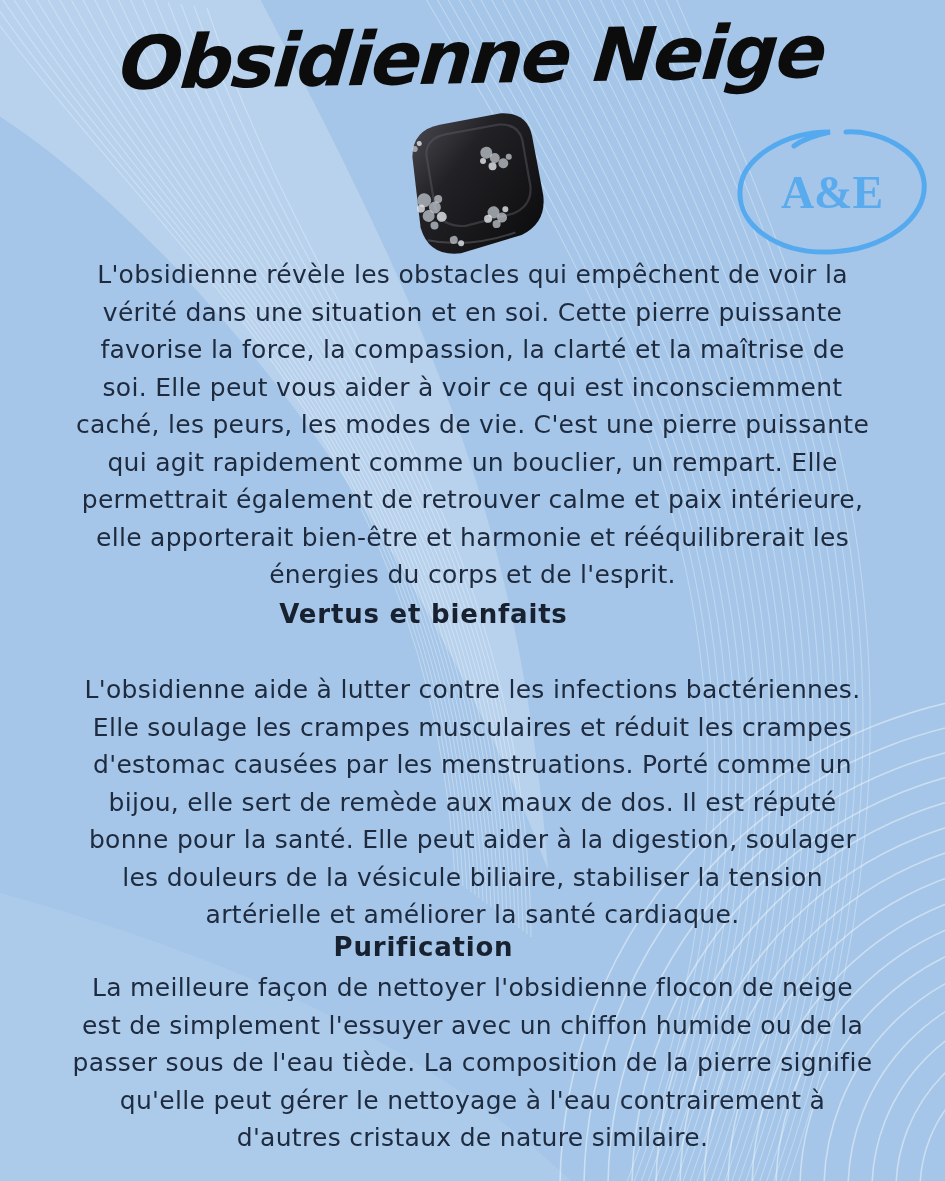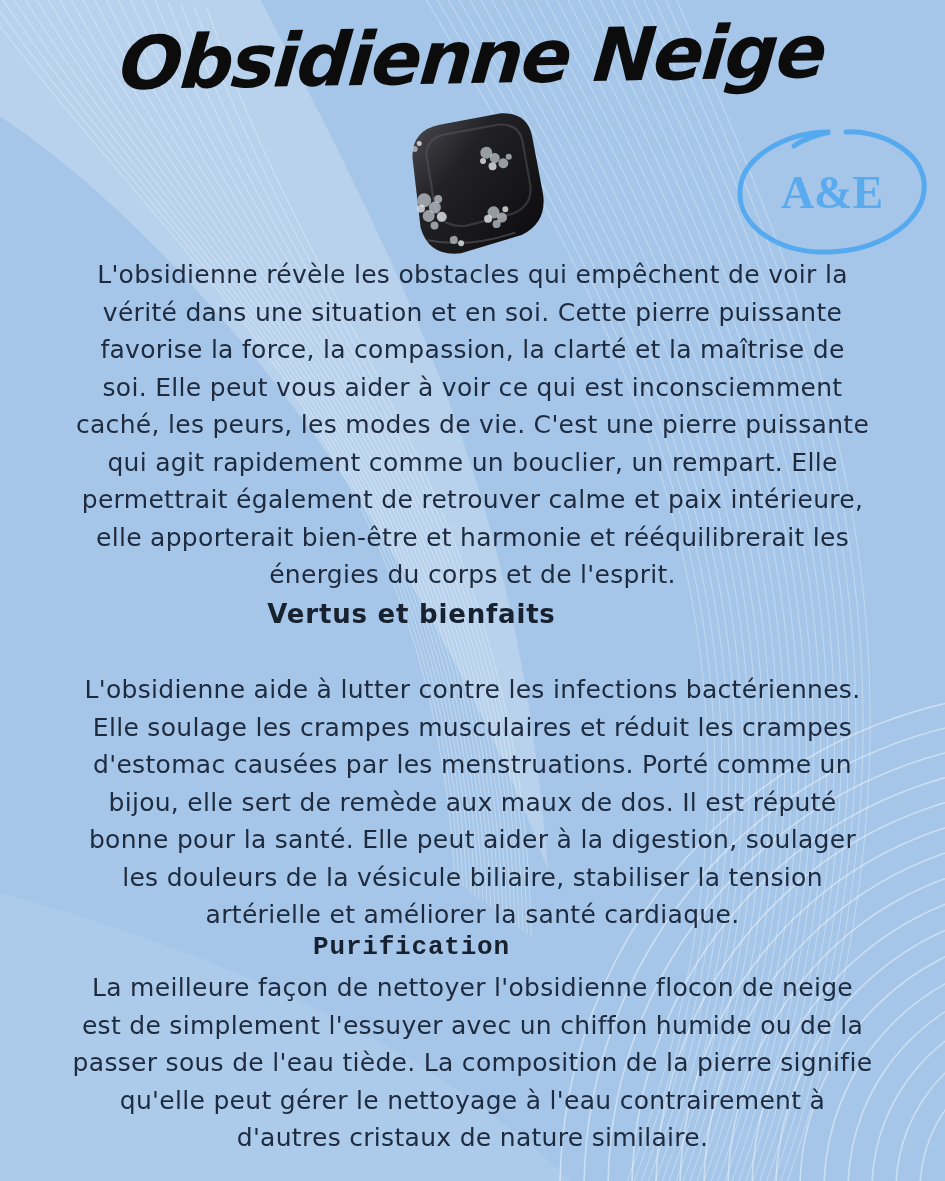--- a/index.html
+++ b/index.html
@@ -31,29 +31,29 @@
     font-weight:bold;font-size:46px;fill:#4da6f0;opacity:.85;
   }
 
   .bodytext{
     position:absolute;left:0;width:945px;margin:0;
     text-align:center;white-space:pre-line;
     font-size:25px;line-height:37.5px;letter-spacing:.3px;
     color:#1e2a3e;
   }
   .heading{
-    position:absolute;left:0;width:823px;margin:0;
+    position:absolute;left:12px;width:823px;margin:0;
     text-align:center;
     font-size:26px;font-weight:bold;letter-spacing:.8px;
     color:#17212f;
   }
   #intro{top:256px;}
   #heading-1{top:599px;}
   #body-1{top:671px;}
-  #heading-2{top:932px;font-family:Liberation Mono, monospace;}
+  #heading-2{top:932px;}
   #body-2{top:969px;}
 
   .patch circle{fill:#c7cdd6;opacity:.72;}
   .patch circle.lt{fill:#e4e7ec;opacity:.8;}
 </style>
 </head>
 <body>
 
 <div class="page">
 

